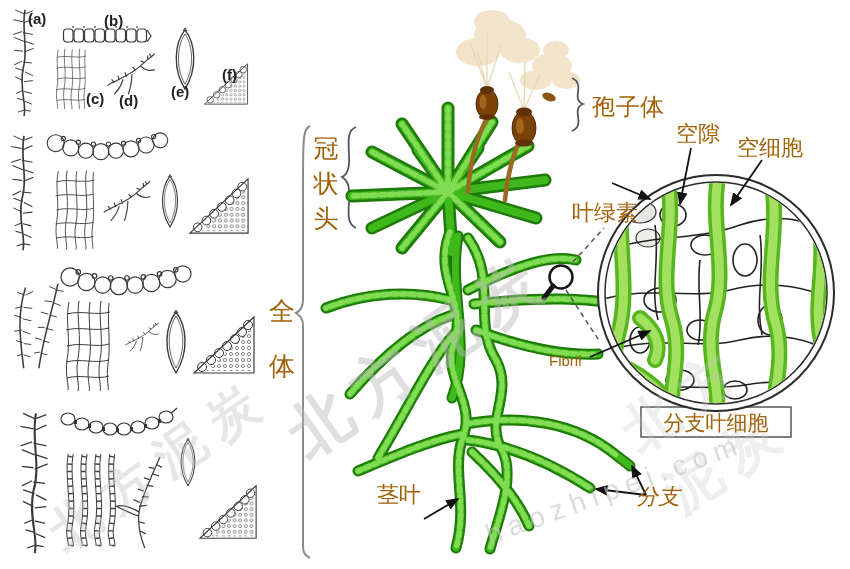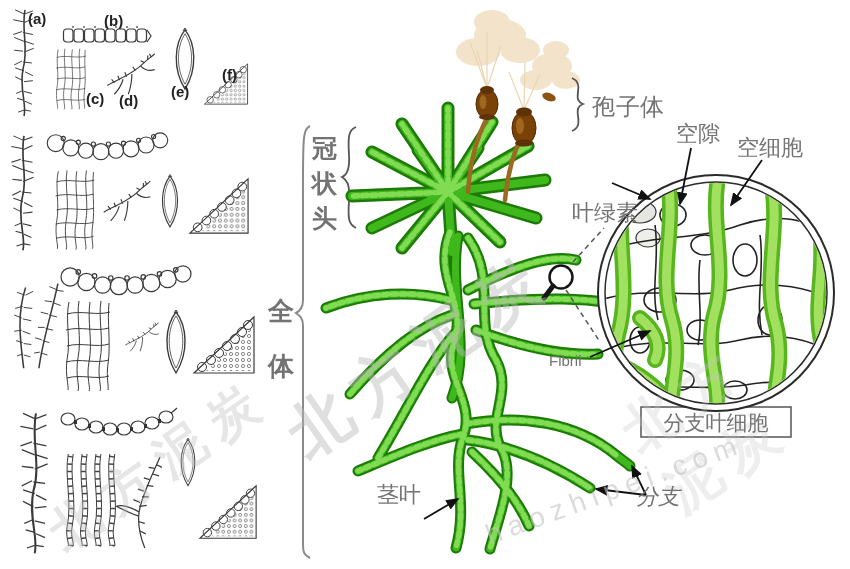--- a/index.html
+++ b/index.html
@@ -1,23 +1,23 @@
 <!DOCTYPE html>
 <html><head>
 <meta charset="utf-8">
 <style>
   html,body{margin:0;padding:0;}
   body{width:850px;height:569px;position:relative;background:#fff;overflow:hidden;
        font-family:"Liberation Sans","DejaVu Sans",sans-serif;}
   #stage{position:absolute;inset:0;}
   svg{display:block;}
-  .lbl{position:absolute;color:#737373;white-space:nowrap;}
+  .lbl{position:absolute;color:#a16207;white-space:nowrap;}
   .abc{font-size:15px;font-weight:bold;color:#222;}
   .zh{font-size:22px;}
-  .vert{white-space:normal;word-break:break-all;width:28px;font-weight:bold;}
+  .vert{white-space:normal;word-break:break-all;text-align:center;width:28px;}
   .wm{position:absolute;color:rgba(185,185,185,.45);font-weight:bold;transform-origin:0 50%;
       pointer-events:none;letter-spacing:14px;}
   .wm-domain{color:rgba(195,195,195,.6);font-weight:normal;letter-spacing:7px;}
   .caption-box-text{position:absolute;display:flex;align-items:center;justify-content:center;}
 </style>
 </head>
 <body>
 
 <div id="stage">
 

